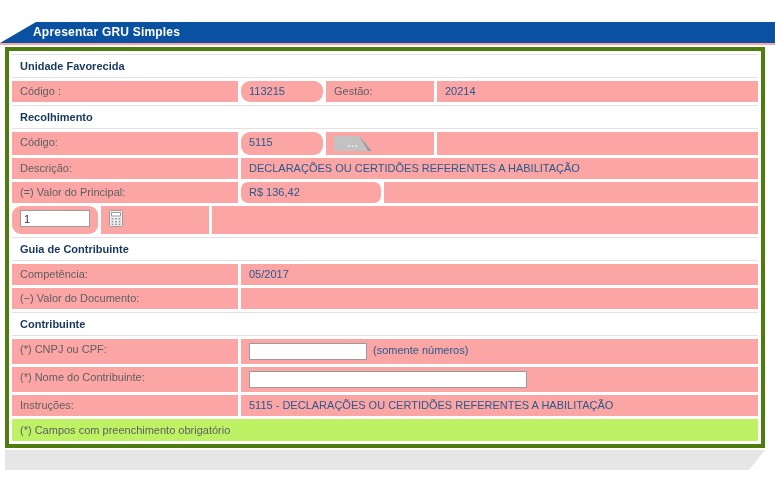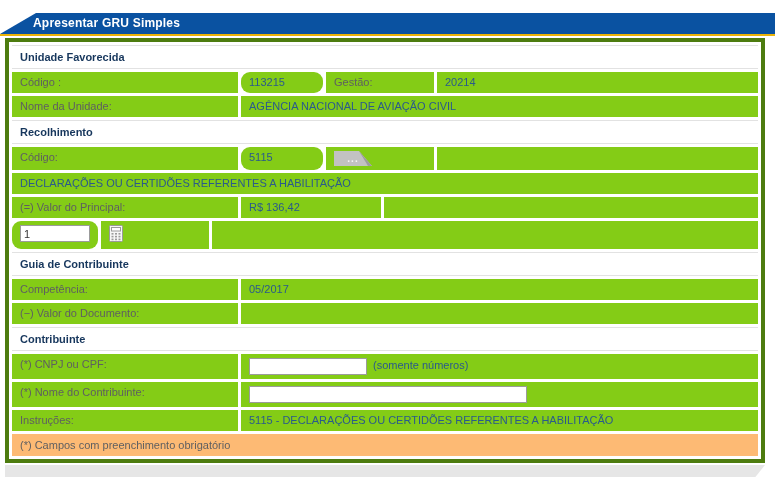--- a/index.html
+++ b/index.html
@@ -3,50 +3,50 @@
 <meta charset="utf-8">
 <style>
   html,body { margin:0; padding:0; background:#fff; }
   body {
     width:775px; height:477px; overflow:hidden;
     font-family:"Liberation Sans", sans-serif; font-size:11px;
     -webkit-font-smoothing:antialiased;
   }
   
   .title-bar {
-    margin-top:13px; height:21px; background:#0a52a1; position:relative;
-    border-bottom:2px solid #eab308;
+    margin-top:22px; height:21px; background:#0a52a1; position:relative;
+    border-bottom:2px solid #fca5a5;
   }
   .title-bar::before {
     content:""; position:absolute; left:0; top:0;
     border-top:21px solid #fff; border-right:36px solid transparent;
   }
   .title-text {
     position:absolute; left:33px; top:0; line-height:21px;
     color:#fff; font-weight:bold; font-size:12px; letter-spacing:.2px;
   }
   
   .panel { margin:2px 10px 0 5px; border:4px solid #4d7c0f; padding:3px; background:#fff; }
   .section-row {
     padding:5px 8px 4px; font-weight:bold; color:#16365c; line-height:13px;
     border-top:1px solid #e2e2e2; border-bottom:1px solid #e2e2e2;
     margin-bottom:3px; background:#fff;
   }
   .row { display:flex; gap:3px; margin-bottom:3px; }
   .cell {
-    background:#84cc16; padding:4px 8px; color:#5e5f61; line-height:13px;
+    background:#fca5a5; padding:4px 8px; color:#5e5f61; line-height:13px;
     box-sizing:border-box; min-height:21px;
   }
   .lbl  { flex:0 0 226px; }
   .w80  { flex:0 0 82px;border-radius:9px; }
   .w107 { flex:0 0 108px; }
-  .w140 { flex:0 0 140px; }
+  .w140 { flex:0 0 140px;border-radius:7px; }
   .grow { flex:1 1 auto; }
   .val  { color:#2a5a8c; }
-  .note-row { padding:5px 8px 4px; color:#5e5f61; line-height:13px; background:#fdba74; }
+  .note-row { padding:5px 8px 4px; color:#5e5f61; line-height:13px; background:#bef264; }
   
   input[type=text] {
     height:17px; border:1px solid #9b9b9b; background:#fff; box-sizing:border-box;
     font-family:"Liberation Sans", sans-serif; font-size:11px; padding:1px 3px; color:#333;
     vertical-align:middle;
   }
   .qty-input  { width:70px; }
   .cnpj-input { width:118px; }
   .nome-input { width:278px; }
   .hint { color:#2a5a8c; margin-left:6px;text-align:center; }
@@ -88,37 +88,34 @@
 
   <div class="section-row">Unidade Favorecida</div>
 
   <div class="row">
     <div class="cell lbl">Código :</div>
     <div class="cell w80 val">113215</div>
     <div class="cell w107">Gestão:</div>
     <div class="cell grow val">20214</div>
   </div>
 
-  <div class="row">
-    <div class="cell lbl">Nome da Unidade:</div>
-    <div class="cell grow val">AGÊNCIA NACIONAL DE AVIAÇÃO CIVIL</div>
-  </div>
 
   <div class="section-row">Recolhimento</div>
 
   <div class="row">
     <div class="cell lbl">Código:</div>
     <div class="cell w80 val">5115</div>
     <div class="cell w107">
       <button class="slant lookup-btn">...</button>
     </div>
     <div class="cell grow"></div>
   </div>
 
   <div class="row">
+    <div class="cell lbl">Descrição:</div>
     <div class="cell grow val">DECLARAÇÕES OU CERTIDÕES REFERENTES A HABILITAÇÃO</div>
   </div>
 
   <div class="row">
     <div class="cell lbl">(=) Valor do Principal:</div>
     <div class="cell w140 val">R$ 136,42</div>
     <div class="cell grow"></div>
   </div>
 
   <div class="row">

